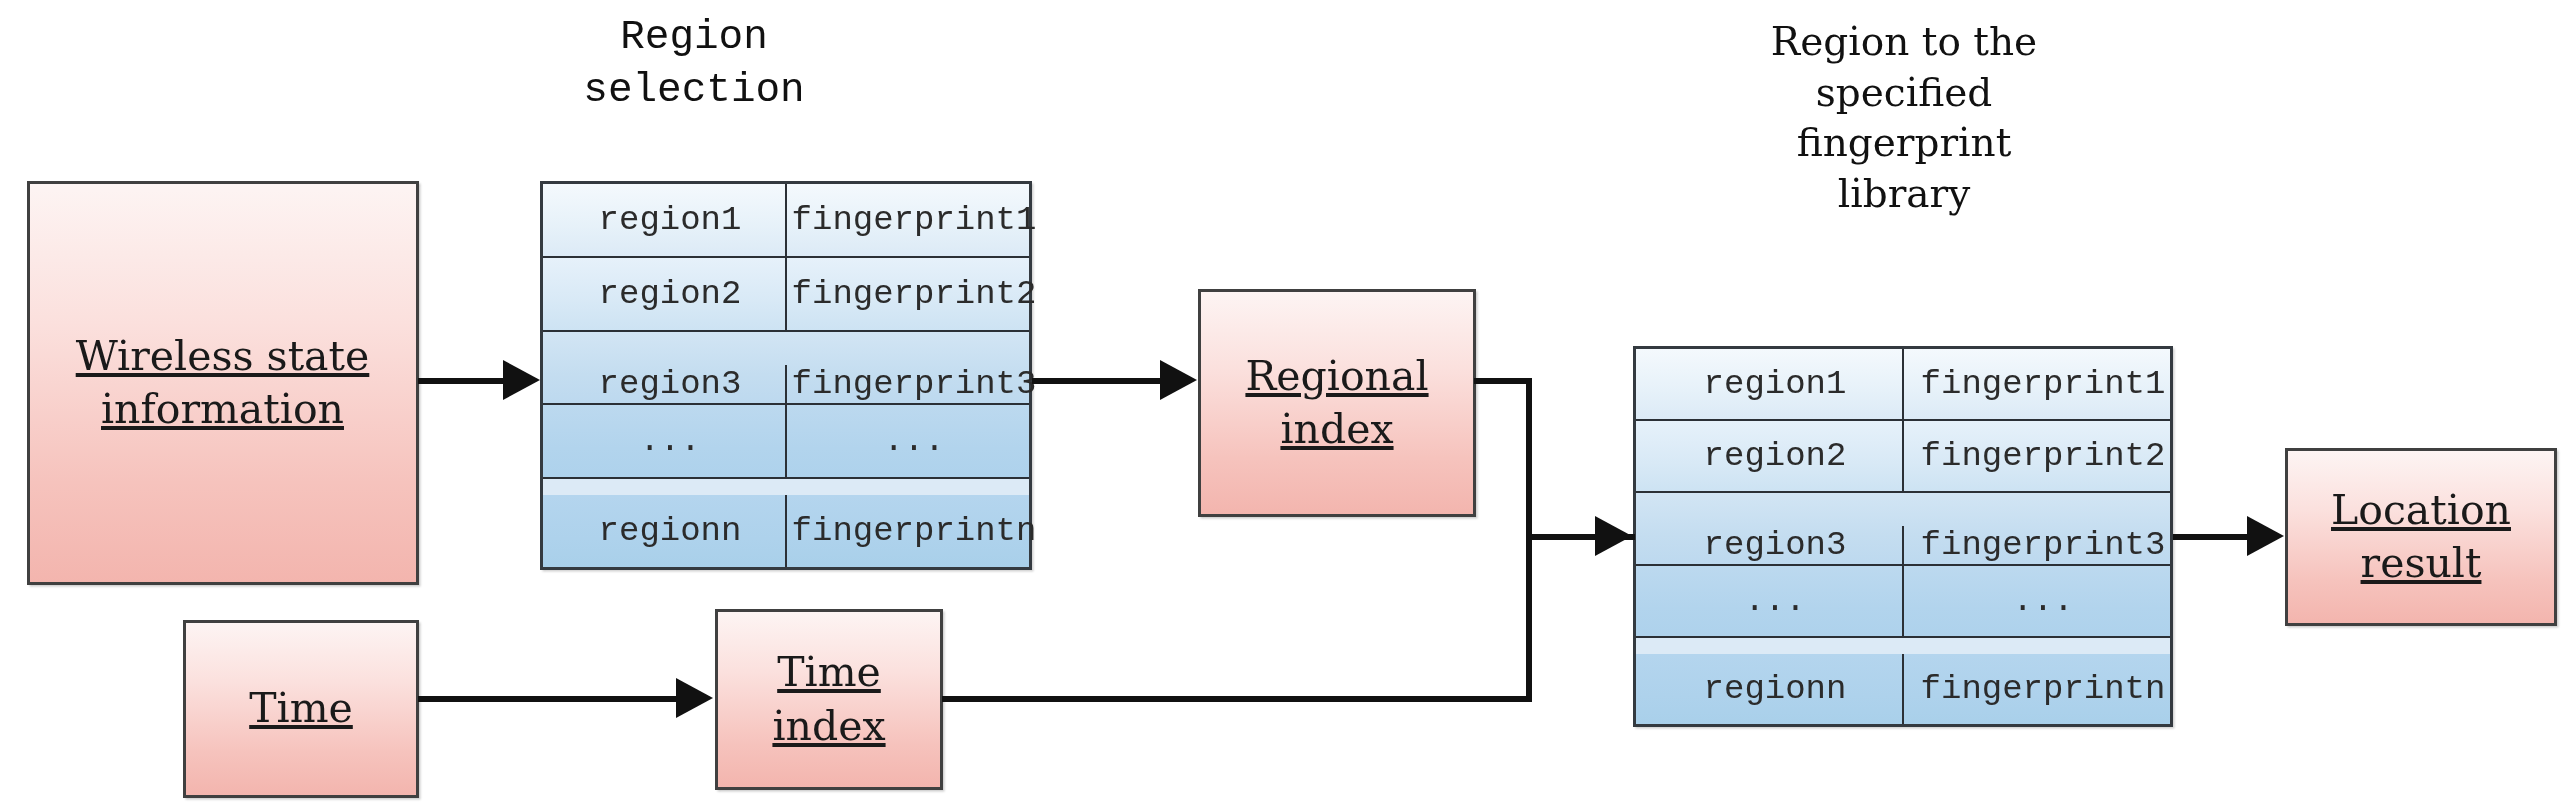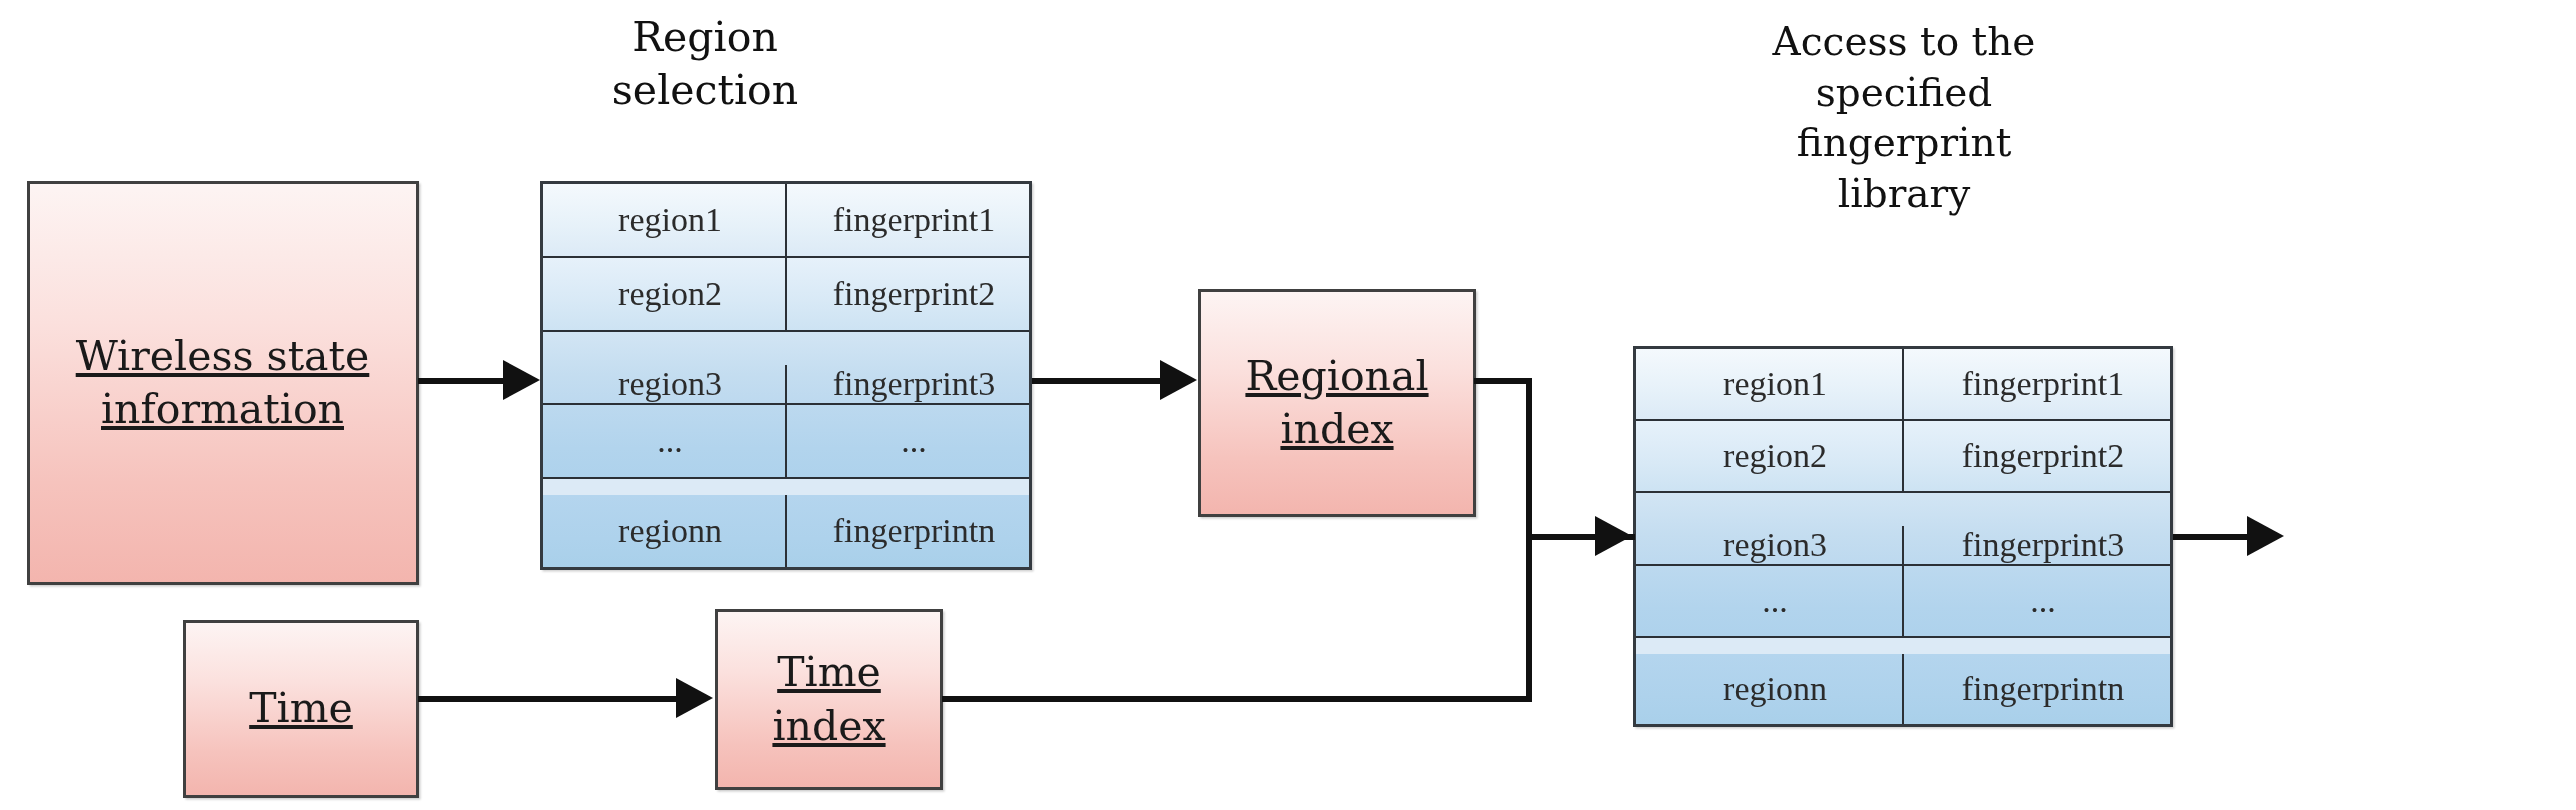--- a/index.html
+++ b/index.html
@@ -39,21 +39,21 @@
     display:flex;
     box-sizing:border-box;
     border-bottom:2.3px solid #2b3036;
     min-height:0;
   }
   .trow:last-child{border-bottom:none;}
   .tcell{
     flex:1 1 0;
     box-sizing:border-box;
     display:flex;align-items:center;justify-content:center;
-    font-family:Liberation Serif, serif;
+    font-family:Liberation Mono, monospace;
     color:#2b2b2b;
     white-space:nowrap;
     min-width:0;
     padding-left:12px;
   }
   .tcell.c0{border-right:2.3px solid #2b3036;}
 
   
   .trow.r0{background:linear-gradient(to bottom,#f4f9fd 0%,#e6f1f9 60%,#dceaf6 100%);}
   .trow.r1{background:linear-gradient(to bottom,#e6f1fa 0%,#d8e9f6 60%,#cde3f3 100%);}
@@ -79,39 +79,41 @@
     border-top:20px solid transparent;
     border-bottom:20px solid transparent;
     border-left:37px solid #111111;
   }
 </style>
 </head>
 <body>
 
 <div id="stage">
 
-  <div class="caption" style="left:549px;top:11px;width:312px;font-size:41px;">Region
+  <div class="caption" style="left:538px;top:11px;width:312px;font-size:41px;font-family:Liberation Mono, monospace;">Region
 selection</div>
 
-  <div class="caption" style="left:1631px;top:17px;width:546px;font-size:39px;">Access to the
+  <div class="caption" style="left:1631px;top:17px;width:546px;font-size:39px;">Region to the
 specified
 fingerprint
 library</div>
 
   <div class="pbox" style="left:26.5px;top:181px;width:392px;height:404px;font-size:41px;">Wireless state
 information</div>
 
   <div class="pbox" style="left:183px;top:620px;width:236px;height:178px;font-size:41px;">Time</div>
 
   <div class="pbox" style="left:1198px;top:289px;width:278px;height:228px;font-size:41px;">Regional
 index</div>
 
   <div class="pbox" style="left:715px;top:609px;width:228px;height:181px;font-size:41px;">Time
 index</div>
 
+  <div class="pbox" style="left:2285px;top:448px;width:272px;height:178px;font-size:41px;">Location
+result</div>
 
   <div class="tbl" style="left:540px;top:181px;width:492px;height:389px;">
     <div class="trow r0">
       <div class="tcell c0" style="font-size:34px;">region1</div>
       <div class="tcell c1" style="font-size:34px;">fingerprint1</div>
     </div>
     <div class="trow r1">
       <div class="tcell c0" style="font-size:34px;">region2</div>
       <div class="tcell c1" style="font-size:34px;">fingerprint2</div>
     </div>

